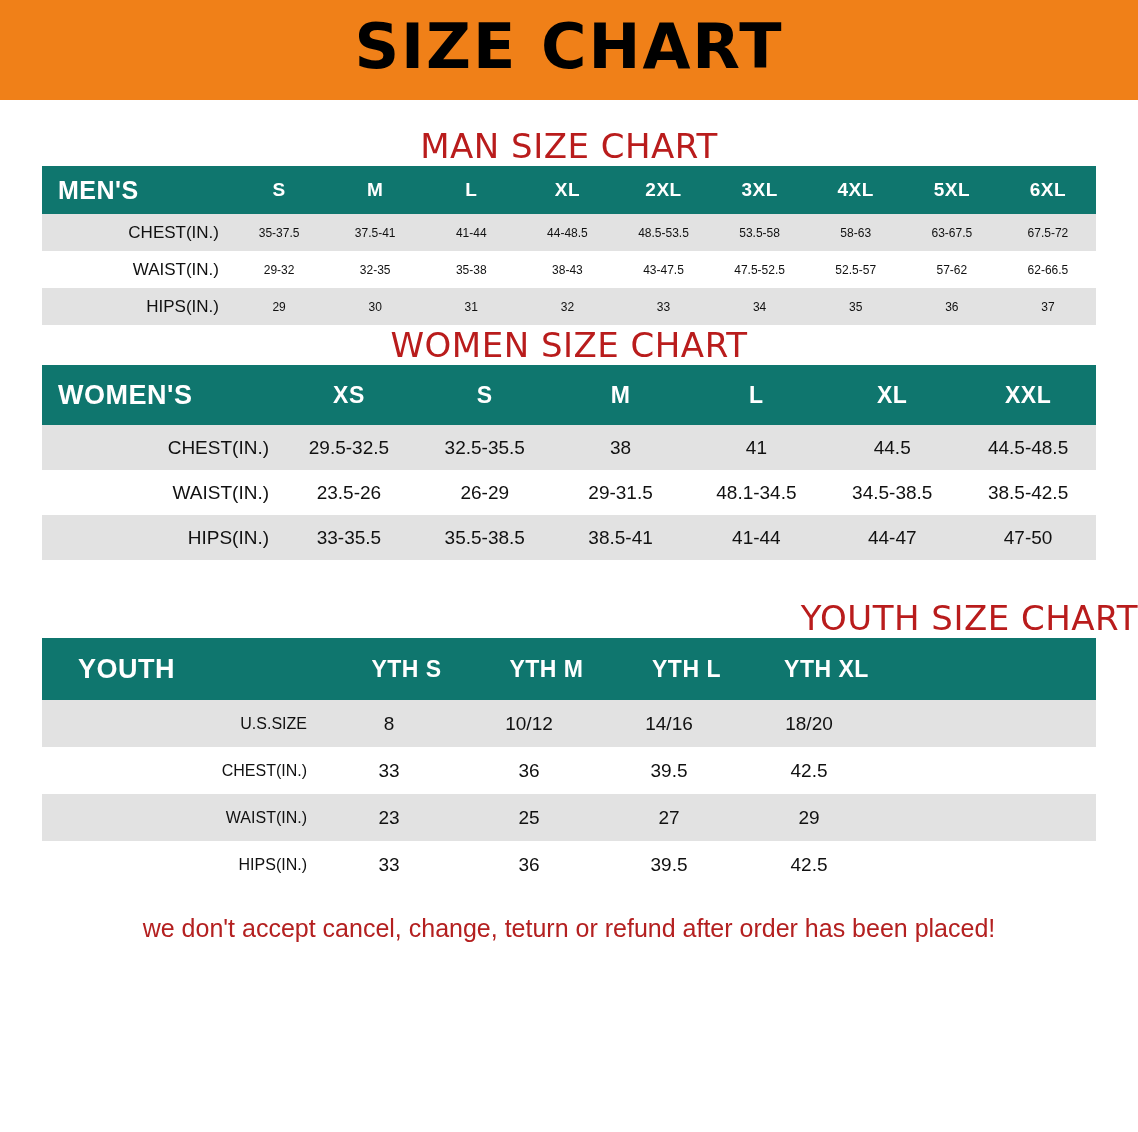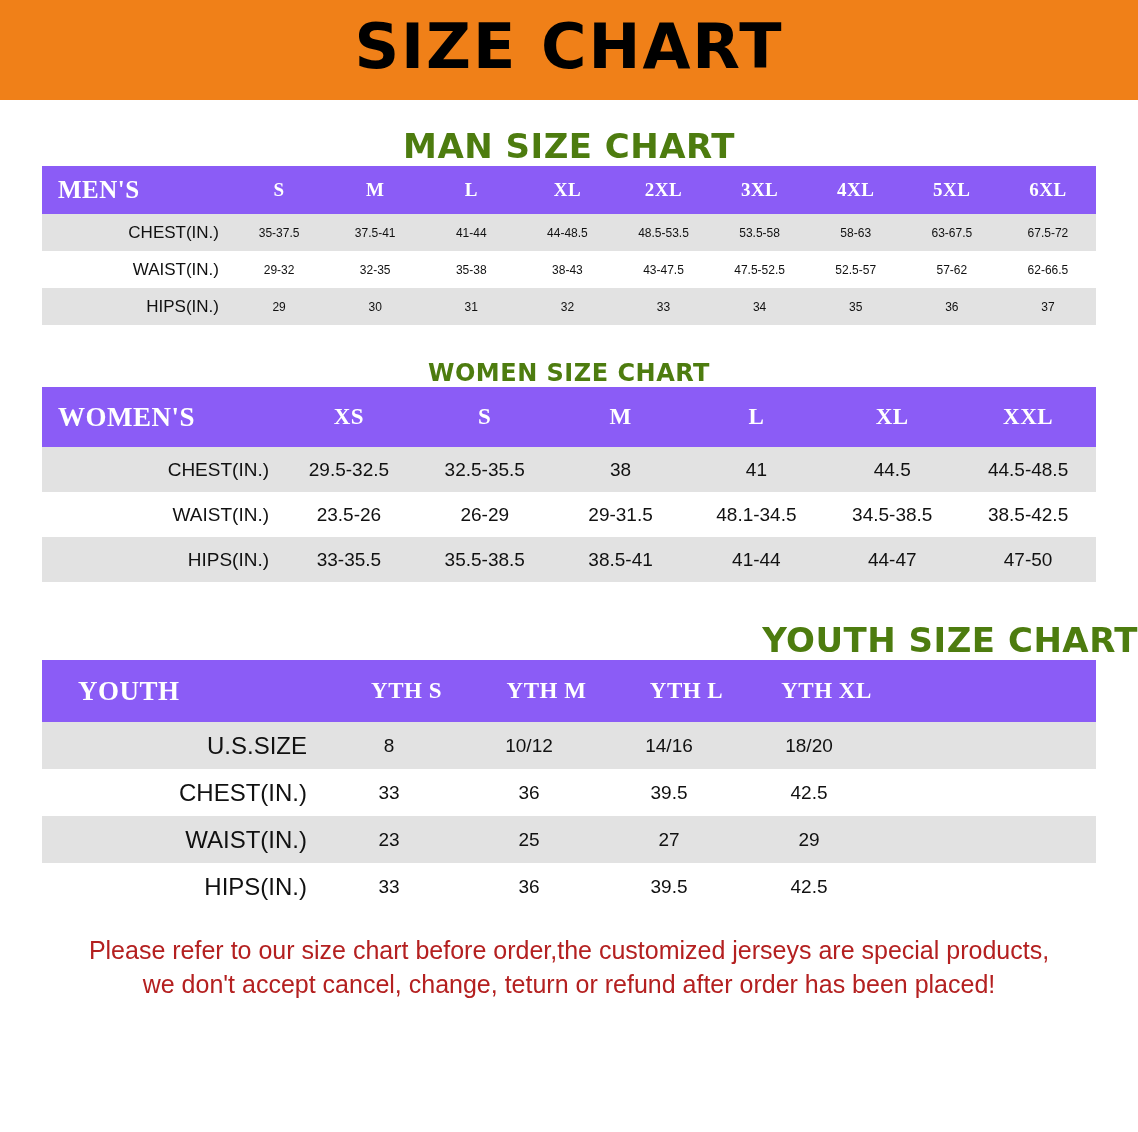--- a/index.html
+++ b/index.html
@@ -36,53 +36,52 @@
     letter-spacing: 2px;
     color: #000000;
     line-height: 1;
     padding-bottom: 6px;
   }
 
   
   .section-title {
     text-align: center;
     font-family: "DejaVu Sans", sans-serif;
-    font-weight: bold;
-    color: #4d7c0f;
+    font-weight: normal;
+    color: #b91c1c;
   }
   .title-man {
     font-size: 34px;
     margin-top: 26px;
     letter-spacing: 0.5px;
   }
   .title-women {
-    font-size: 24px;
-    margin-top: 34px;
+    font-size: 34px;
     letter-spacing: 0.5px;
   }
   .title-youth {
     font-size: 34px;
     margin-top: 38px;
     letter-spacing: 0.5px;
     text-align: right;
   }
 
   
   .tbl-wrap {
     margin: 0 42px;
   }
   table {
     width: 1054px;
     border-collapse: collapse;
     table-layout: fixed;
   }
   thead th {
-    background: #8b5cf6;
+    background: #0f766e;
     color: #ffffff;
-    font-family: Liberation Serif, serif;
+    font-family: Liberation Sans, sans-serif;
     font-weight: bold;
     text-align: center;
     letter-spacing: 0.5px;
     margin-top: 7px;
   }
   thead th.rowlabel {
     text-align: left;
     padding-left: 16px;
   }
   tbody td {
@@ -106,21 +105,21 @@
   
   #women-table thead th { height: 58px; font-size: 23px; }
   #women-table thead th.rowlabel { font-size: 27px; }
   #women-table tbody td { height: 43px; font-size: 19px; }
   #women-table tbody td.rowlabel { font-size: 19px; }
 
   
   #youth-table thead th { height: 60px; font-size: 23px; padding-left: 36px; }
   #youth-table thead th.rowlabel { font-size: 27px; }
   #youth-table tbody td { height: 45px; font-size: 19px; }
-  #youth-table tbody td.rowlabel { font-size: 24px; padding-left: 26px; }
+  #youth-table tbody td.rowlabel { font-size: 16px; padding-left: 26px; }
 
   
   .note {
     margin: 24px 38px 0 38px;
     color: #b42020;
     font-family: "Liberation Sans", sans-serif;
     font-size: 25px;
     line-height: 1.35;
     text-align: center;
   }
@@ -283,17 +282,16 @@
           <td>36</td>
           <td>39.5</td>
           <td>42.5</td>
           <td></td>
         </tr>
       </tbody>
     </table>
   </div>
 
   <div class="note">
-    <span>Please refer to our size chart before order,the customized jerseys are special products,</span>
     <span>we don't accept cancel, change, teturn or refund after order has been placed!</span>
   </div>
 
 </div>
 
 </body></html>

